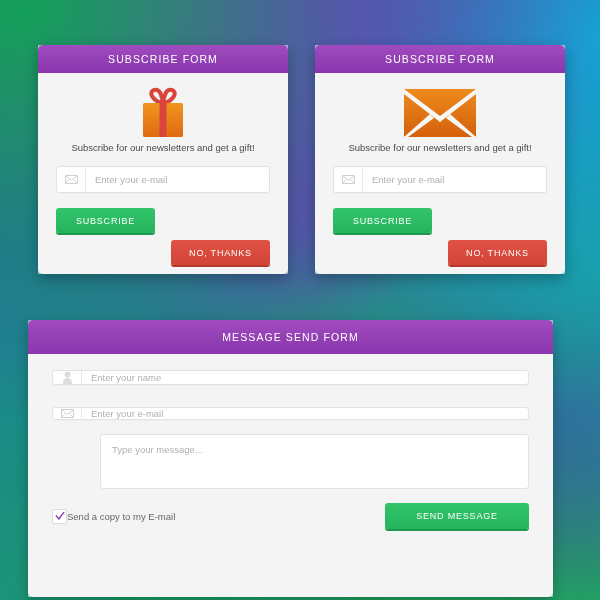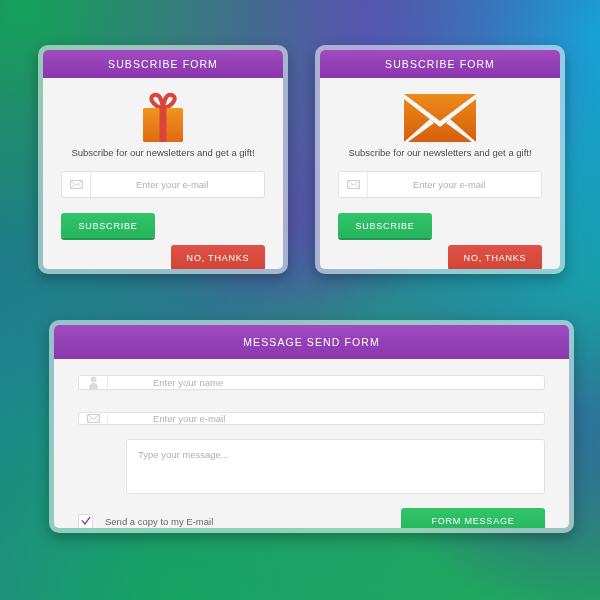--- a/index.html
+++ b/index.html
@@ -31,22 +31,21 @@
       radial-gradient(circle at 0% 72%,  #1c7f9b 0%,  rgba(28,127,155,0) 48%),
       radial-gradient(circle at 2% 40%,  #2c5f9a 0%,  rgba(44,95,154,0) 40%),
       radial-gradient(circle at 28% 16%, #6f4aa8 0%,  rgba(111,74,168,0) 46%),
       linear-gradient(150deg, #3d7b6e 0%, #3a5a9e 34%, #2d7f92 62%, #1fa35f 100%);
   }
 
   
   .card-frame {
     position: absolute;
     background: rgba(255,255,255,0.52);
-    border-radius: 10px;
-    padding: 5px;
+    border-radius: 1px;
     box-shadow: 0 5px 14px rgba(0,0,0,0.28);
   }
   .card {
     background: #f4f4f4;
     border-radius: 5px;
     overflow: hidden;
     height: 100%;
     width: 100%;
     display: flex;
     flex-direction: column;
@@ -57,21 +56,21 @@
     text-align: center;
     color: #ffffff;
     letter-spacing: 1.1px;
     font-weight: normal;
     flex: 0 0 auto;
   }
 
   
   #card-subscribe-gift { left: 38px;  top: 45px;  width: 250px; height: 229px; }
   #card-subscribe-mail { left: 315px; top: 45px;  width: 250px; height: 229px; }
-  #card-message        { left: 49px;  top: 320px; width: 525px; height: 213px; }
+  #card-message        { left: 28px;  top: 320px; width: 525px; height: 277px; }
 
   #card-subscribe-gift .card-header,
   #card-subscribe-mail .card-header { font-size: 10.5px; padding: 8px 0 8px; }
   #card-message .card-header { font-size: 10.5px; padding: 11px 0 11px; }
 
   .card-body { padding: 0 18px; flex: 1 1 auto; }
 
   
   .hero-icon { display: flex; justify-content: center; margin-top: 14px; height: 52px; }
 
@@ -86,21 +85,20 @@
   
   .field {
     display: flex;
     align-items: center;
     background: #ffffff;
     border: 1px solid #e2e2e2;
     border-radius: 3px;
     height: 27px;
     margin-top: 13px;
     box-shadow: 0 1px 0 rgba(0,0,0,0.02);
-    gap: 36px;
   }
   .field-icon {
     width: 29px;
     min-width: 29px;
     height: 100%;
     display: flex;
     align-items: center;
     justify-content: center;
     border-right: 1px solid #e8e8e8;
   }
@@ -163,21 +161,21 @@
     color: #555;
   }
   .textarea::placeholder { color: #b0b0b0; }
 
   .msg-footer {
     display: flex;
     align-items: center;
     justify-content: space-between;
     margin-top: 14px;
   }
-  .checkbox-group { display: flex; align-items: center; gap: 12px; cursor: pointer; }
+  .checkbox-group { display: flex; align-items: center; gap: 0; cursor: pointer; }
   .checkbox-box {
     width: 15px; height: 15px;
     background: #fff;
     border: 1px solid #dcdcdc;
     border-radius: 2px;
     display: flex; align-items: center; justify-content: center;
   }
   .checkbox-label { font-size: 9.5px; color: #666; }
   .btn-send {
     width: 144px; height: 26px; flex: none;
@@ -320,19 +318,19 @@
 
         <div class="checkbox-group">
           <span class="checkbox-box">
             <svg width="10" height="10" viewBox="0 0 10 10">
               <path d="M1.2 4.6 L3.9 8 L8.8 1.4" fill="none" stroke="#8c36ae" stroke-width="1.3" stroke-linecap="round" stroke-linejoin="round"></path>
             </svg>
           </span>
           <span class="checkbox-label">Send a copy to my E-mail</span>
         </div>
 
-        <button class="btn btn-green btn-send">FORM MESSAGE</button>
+        <button class="btn btn-green btn-send">SEND MESSAGE</button>
 
       </div>
 
     </div>
   </div>
 </div>
 
 </body></html>

